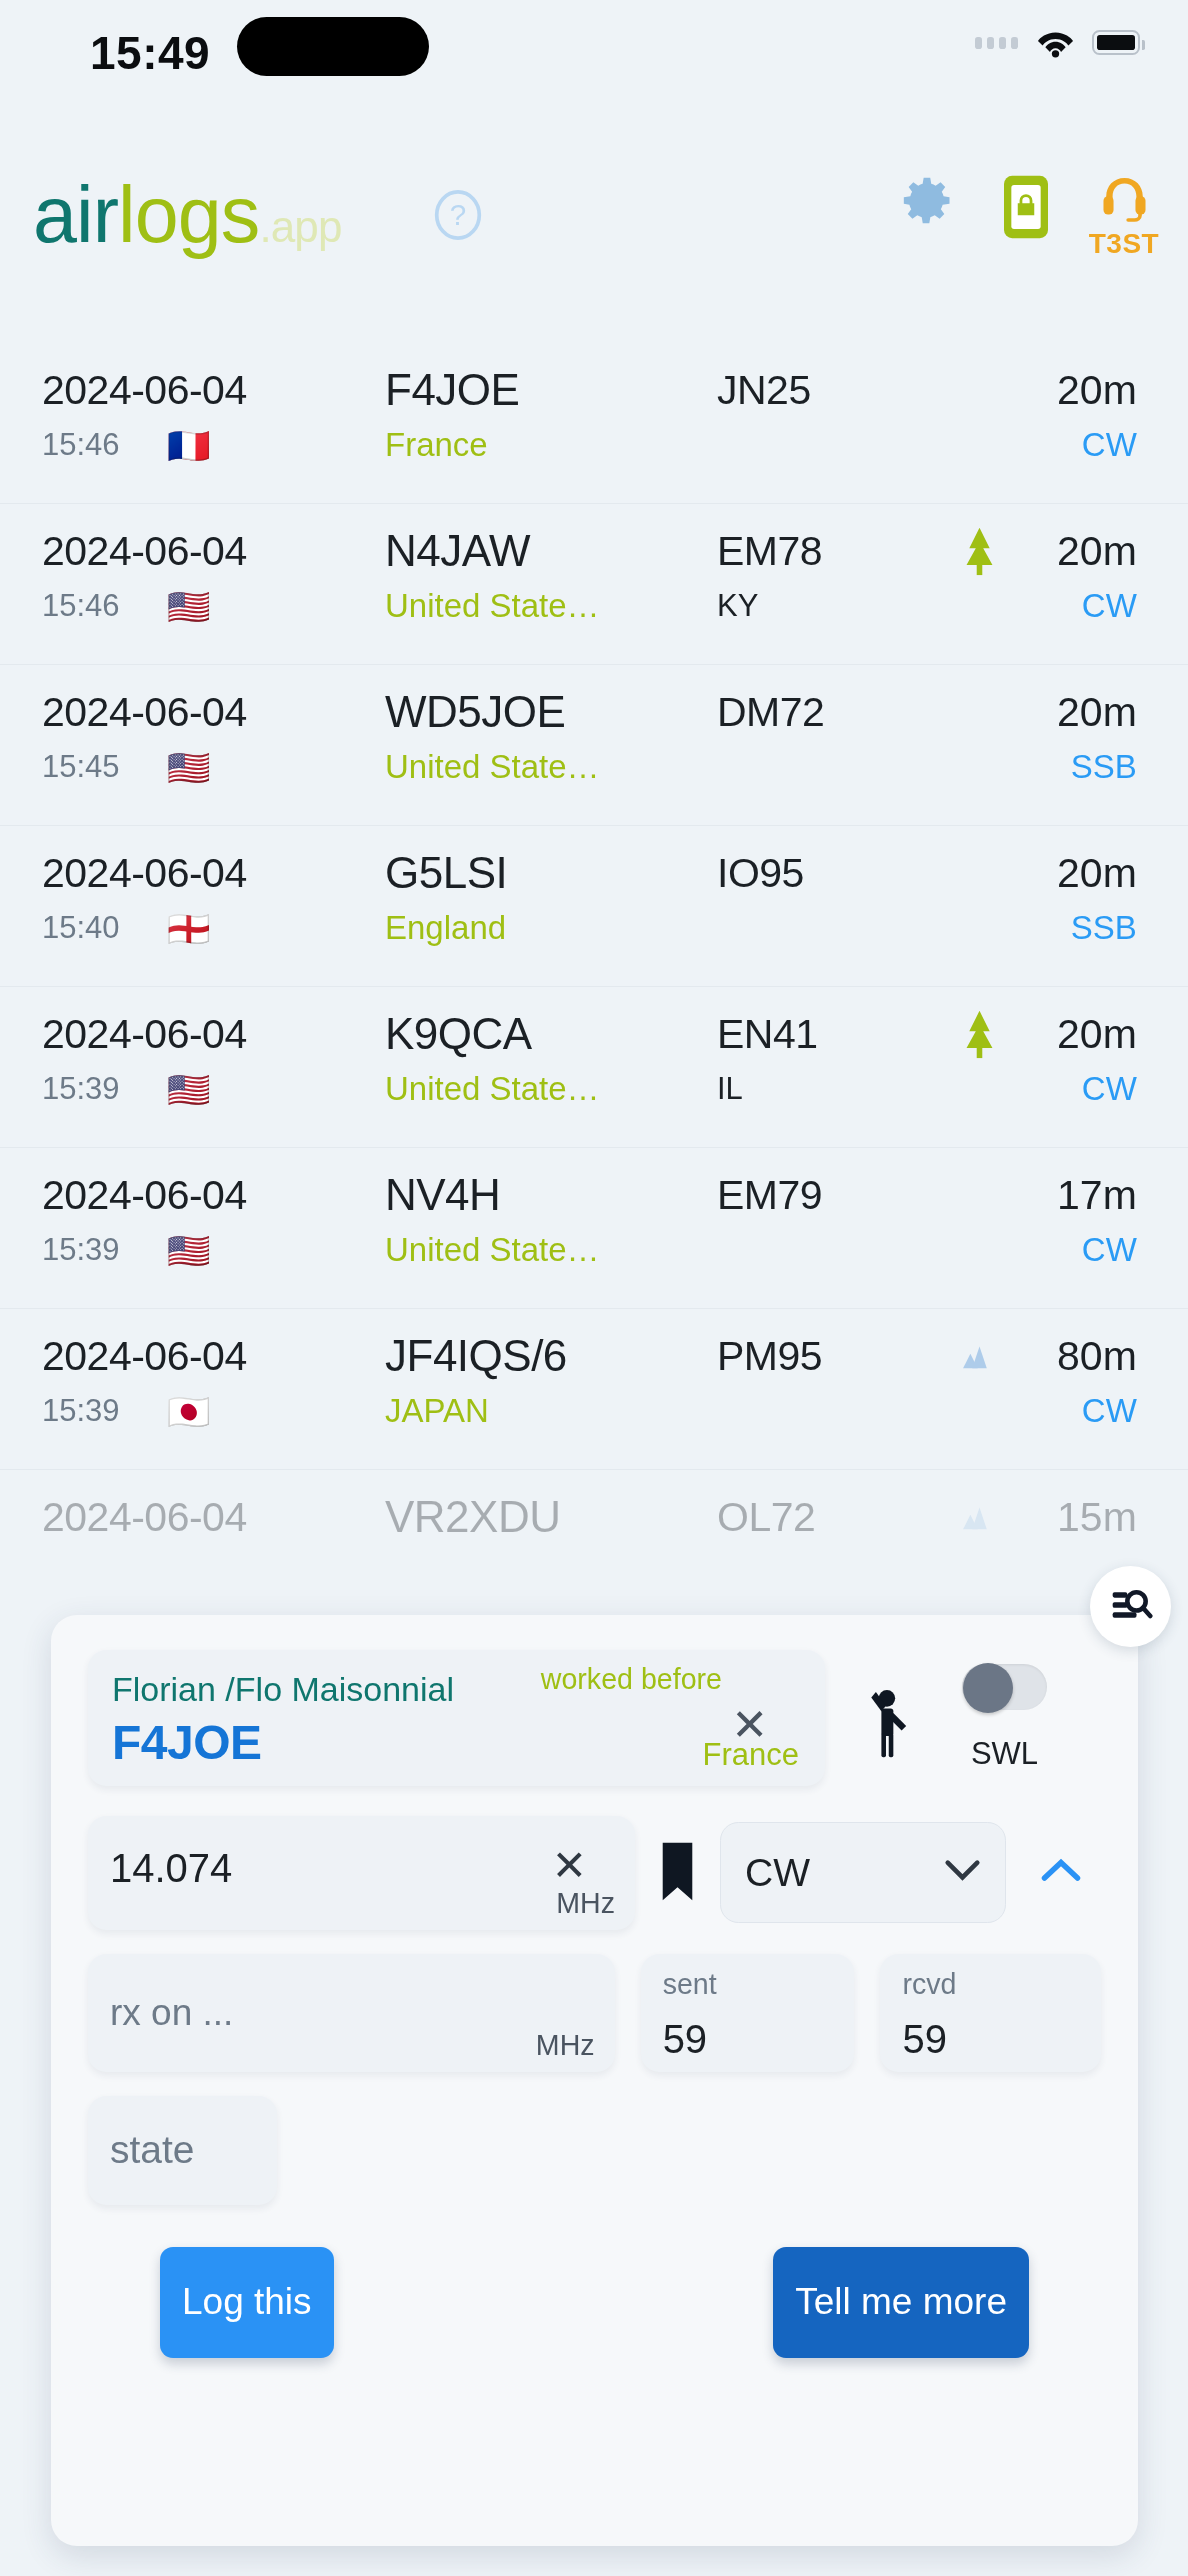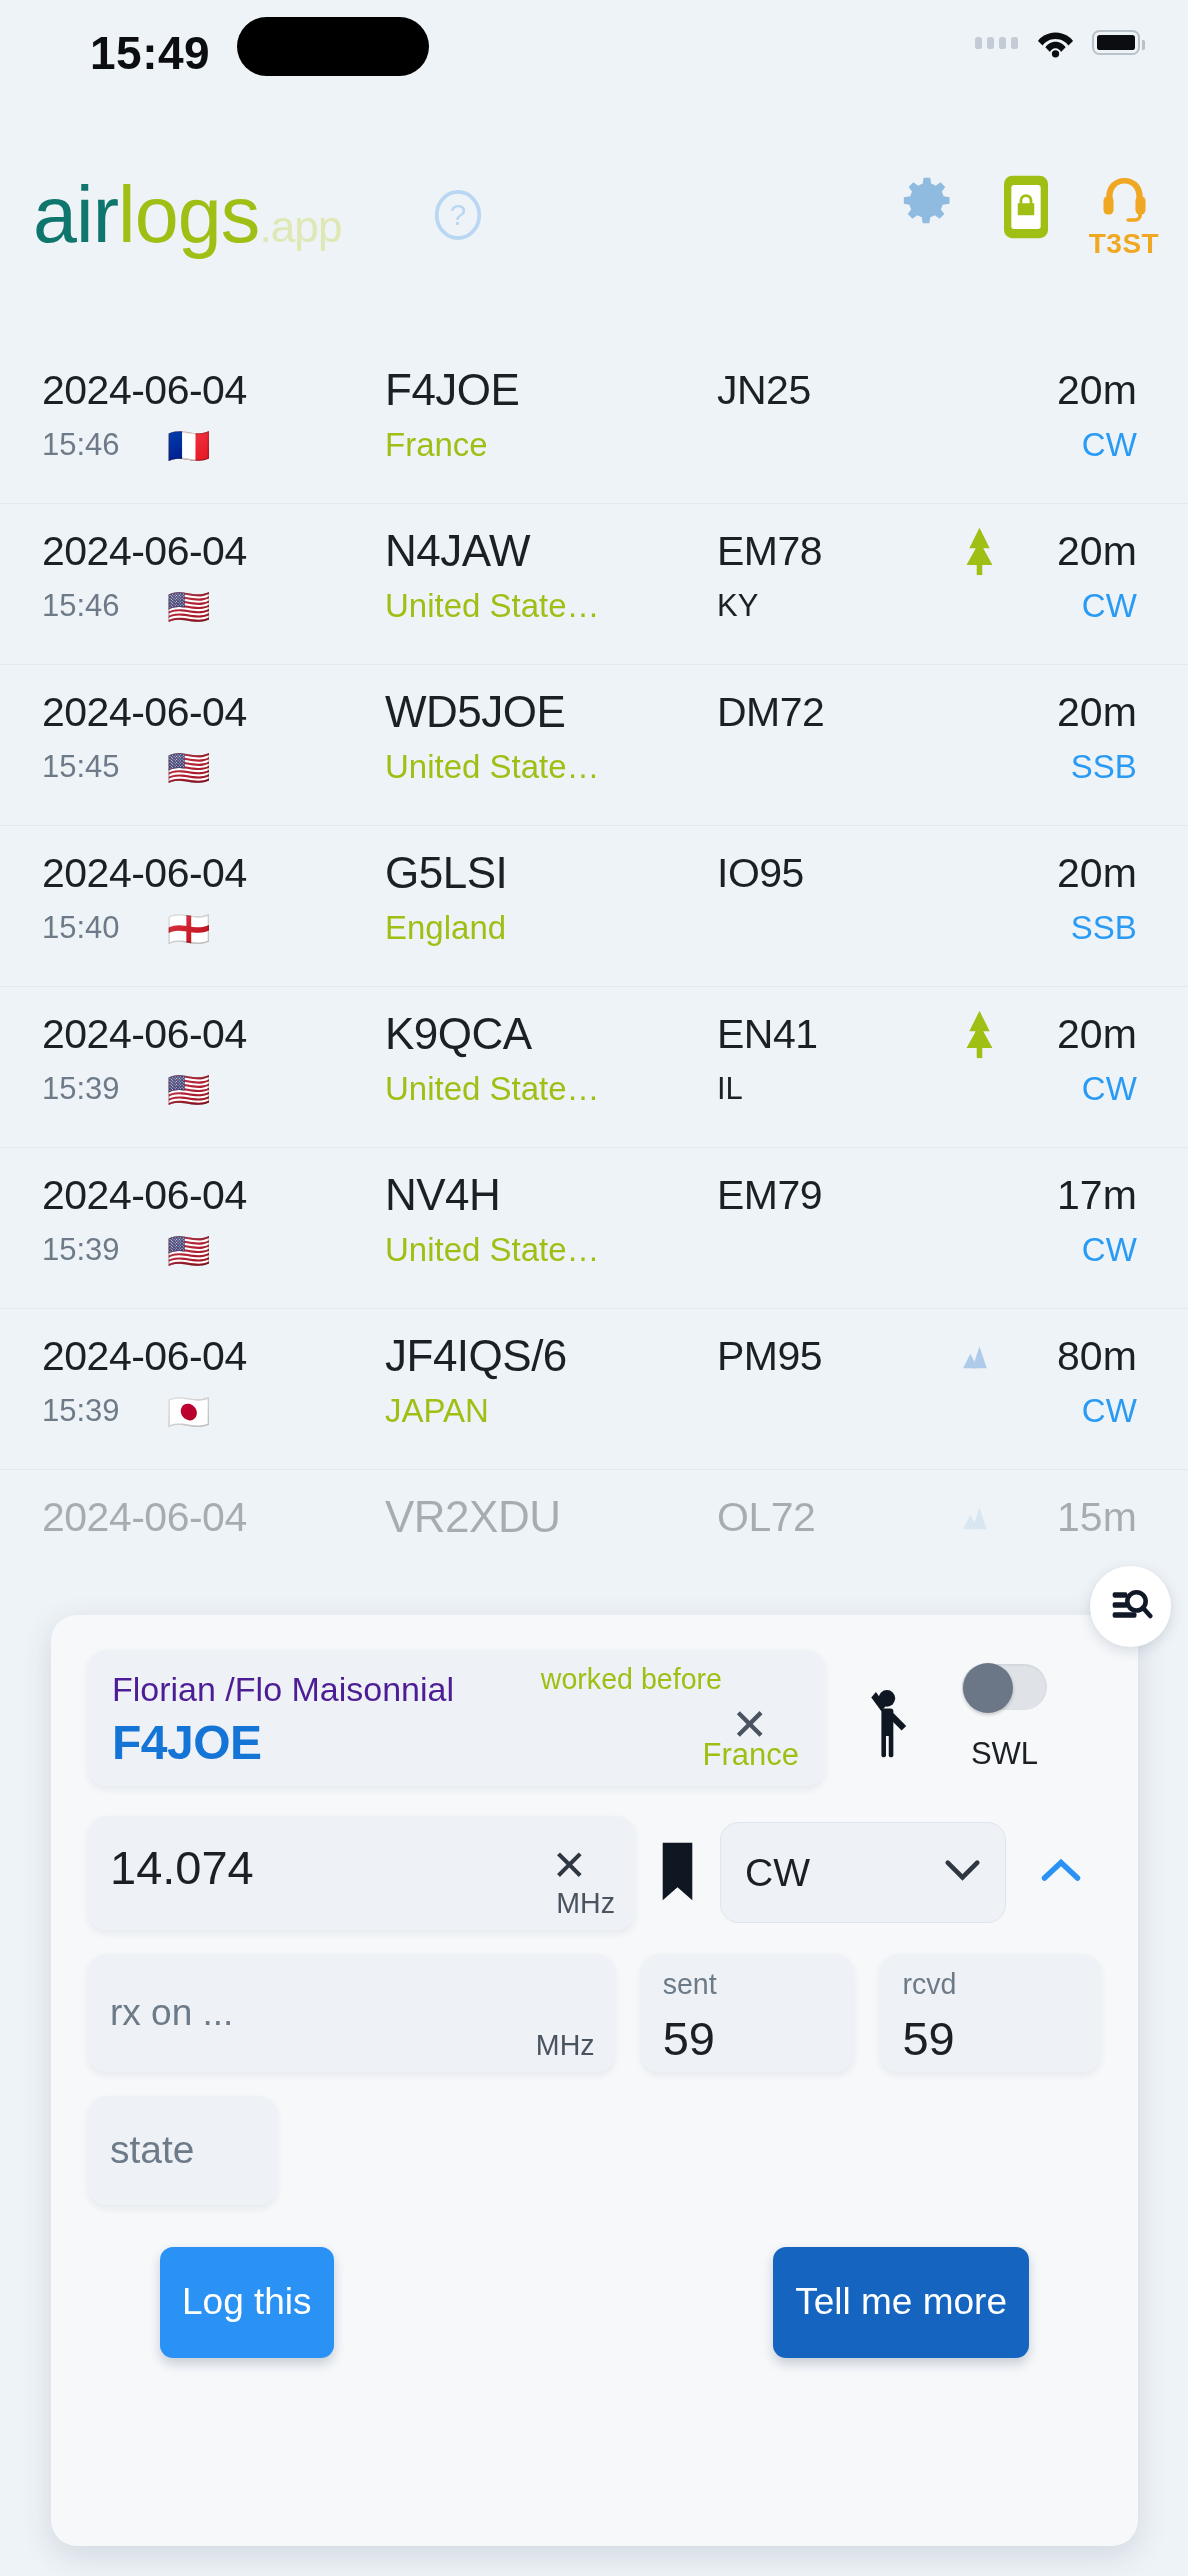--- a/index.html
+++ b/index.html
@@ -135,21 +135,21 @@
   .row{ display:flex; align-items:flex-start; }
 
   
   .cs-row{ gap:0; align-items:center; }
   .cs-card{
     width:737px; height:136px;
     background:#eef2f6; border-radius:18.4px;
     box-shadow:0 3.7px 7.4px rgba(40,60,90,0.07);
     position:relative; padding:20px 24px;
   }
-  .cs-name{ font-size:34px; color:#4c1d95; }
+  .cs-name{ font-size:34px; color:#0f766e; }
   .cs-call{ font-size:48px; color:#1575d6; font-weight:700; margin-top:5.5px; letter-spacing:-0.5px; }
   .cs-worked{
     position:absolute; right:103px; top:13px;
     font-size:28.6px; color:#9fbf14;
   }
   .cs-country{
     position:absolute; right:26px; bottom:13px;
     font-size:31px; color:#9fbf14;
   }
   .cs-x{
@@ -174,21 +174,21 @@
 
   
   .freq-row{ margin-top:29.5px; align-items:center; }
   .field{
     background:#eef2f6; border-radius:18.4px;
     box-shadow:0 3.7px 7.4px rgba(40,60,90,0.07);
     position:relative;
   }
   .f-freq{ width:547px; height:114px; padding:14.7px 22px; }
   .f-label{ font-size:28.6px; color:#6d7a88; }
-  .f-value{ font-size:47px; color:#1b2025; margin-top:10px; }
+  .f-value{ font-size:40px; color:#1b2025; margin-top:16px; }
   .f-unit{
     position:absolute; right:20px; bottom:9.2px;
     font-size:28.6px; color:#4a5460;
   }
   .f-x{
     position:absolute; right:48px; top:29.5px;
     font-size:42px; color:#2f3842; font-weight:300; line-height:1;
   }
   .bookmark{ margin:0 24px; }
   .mode-select{

